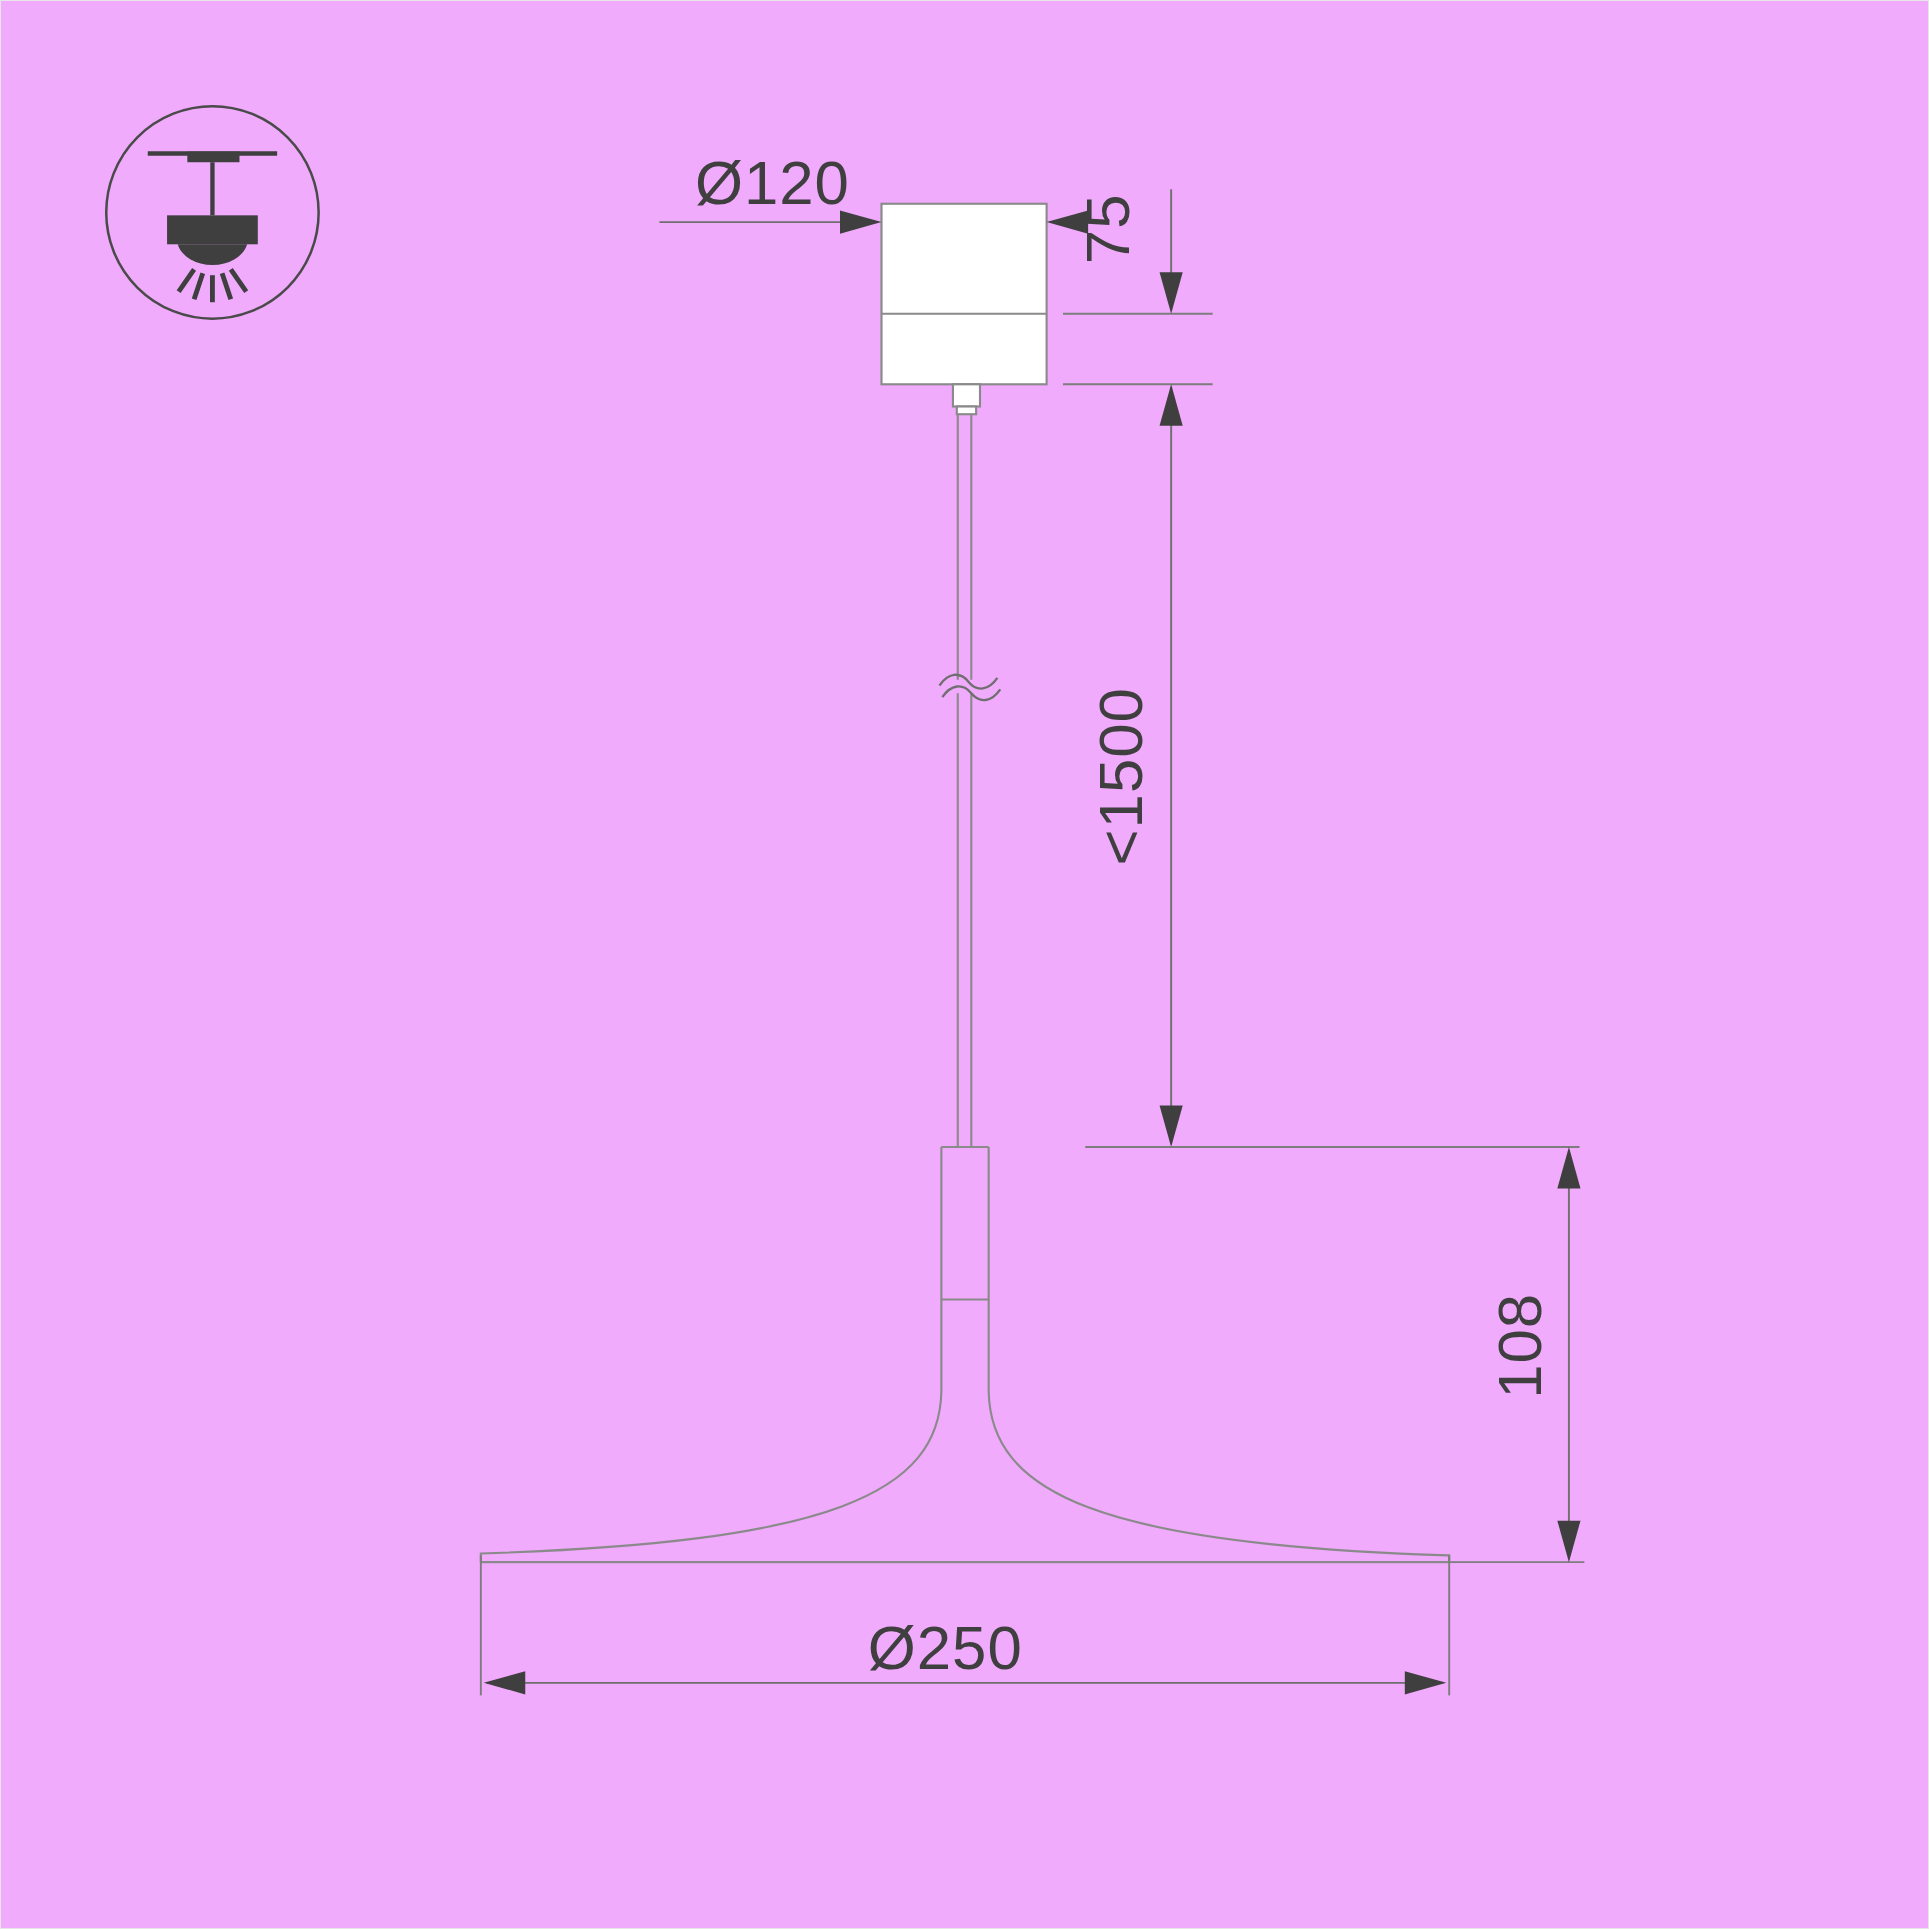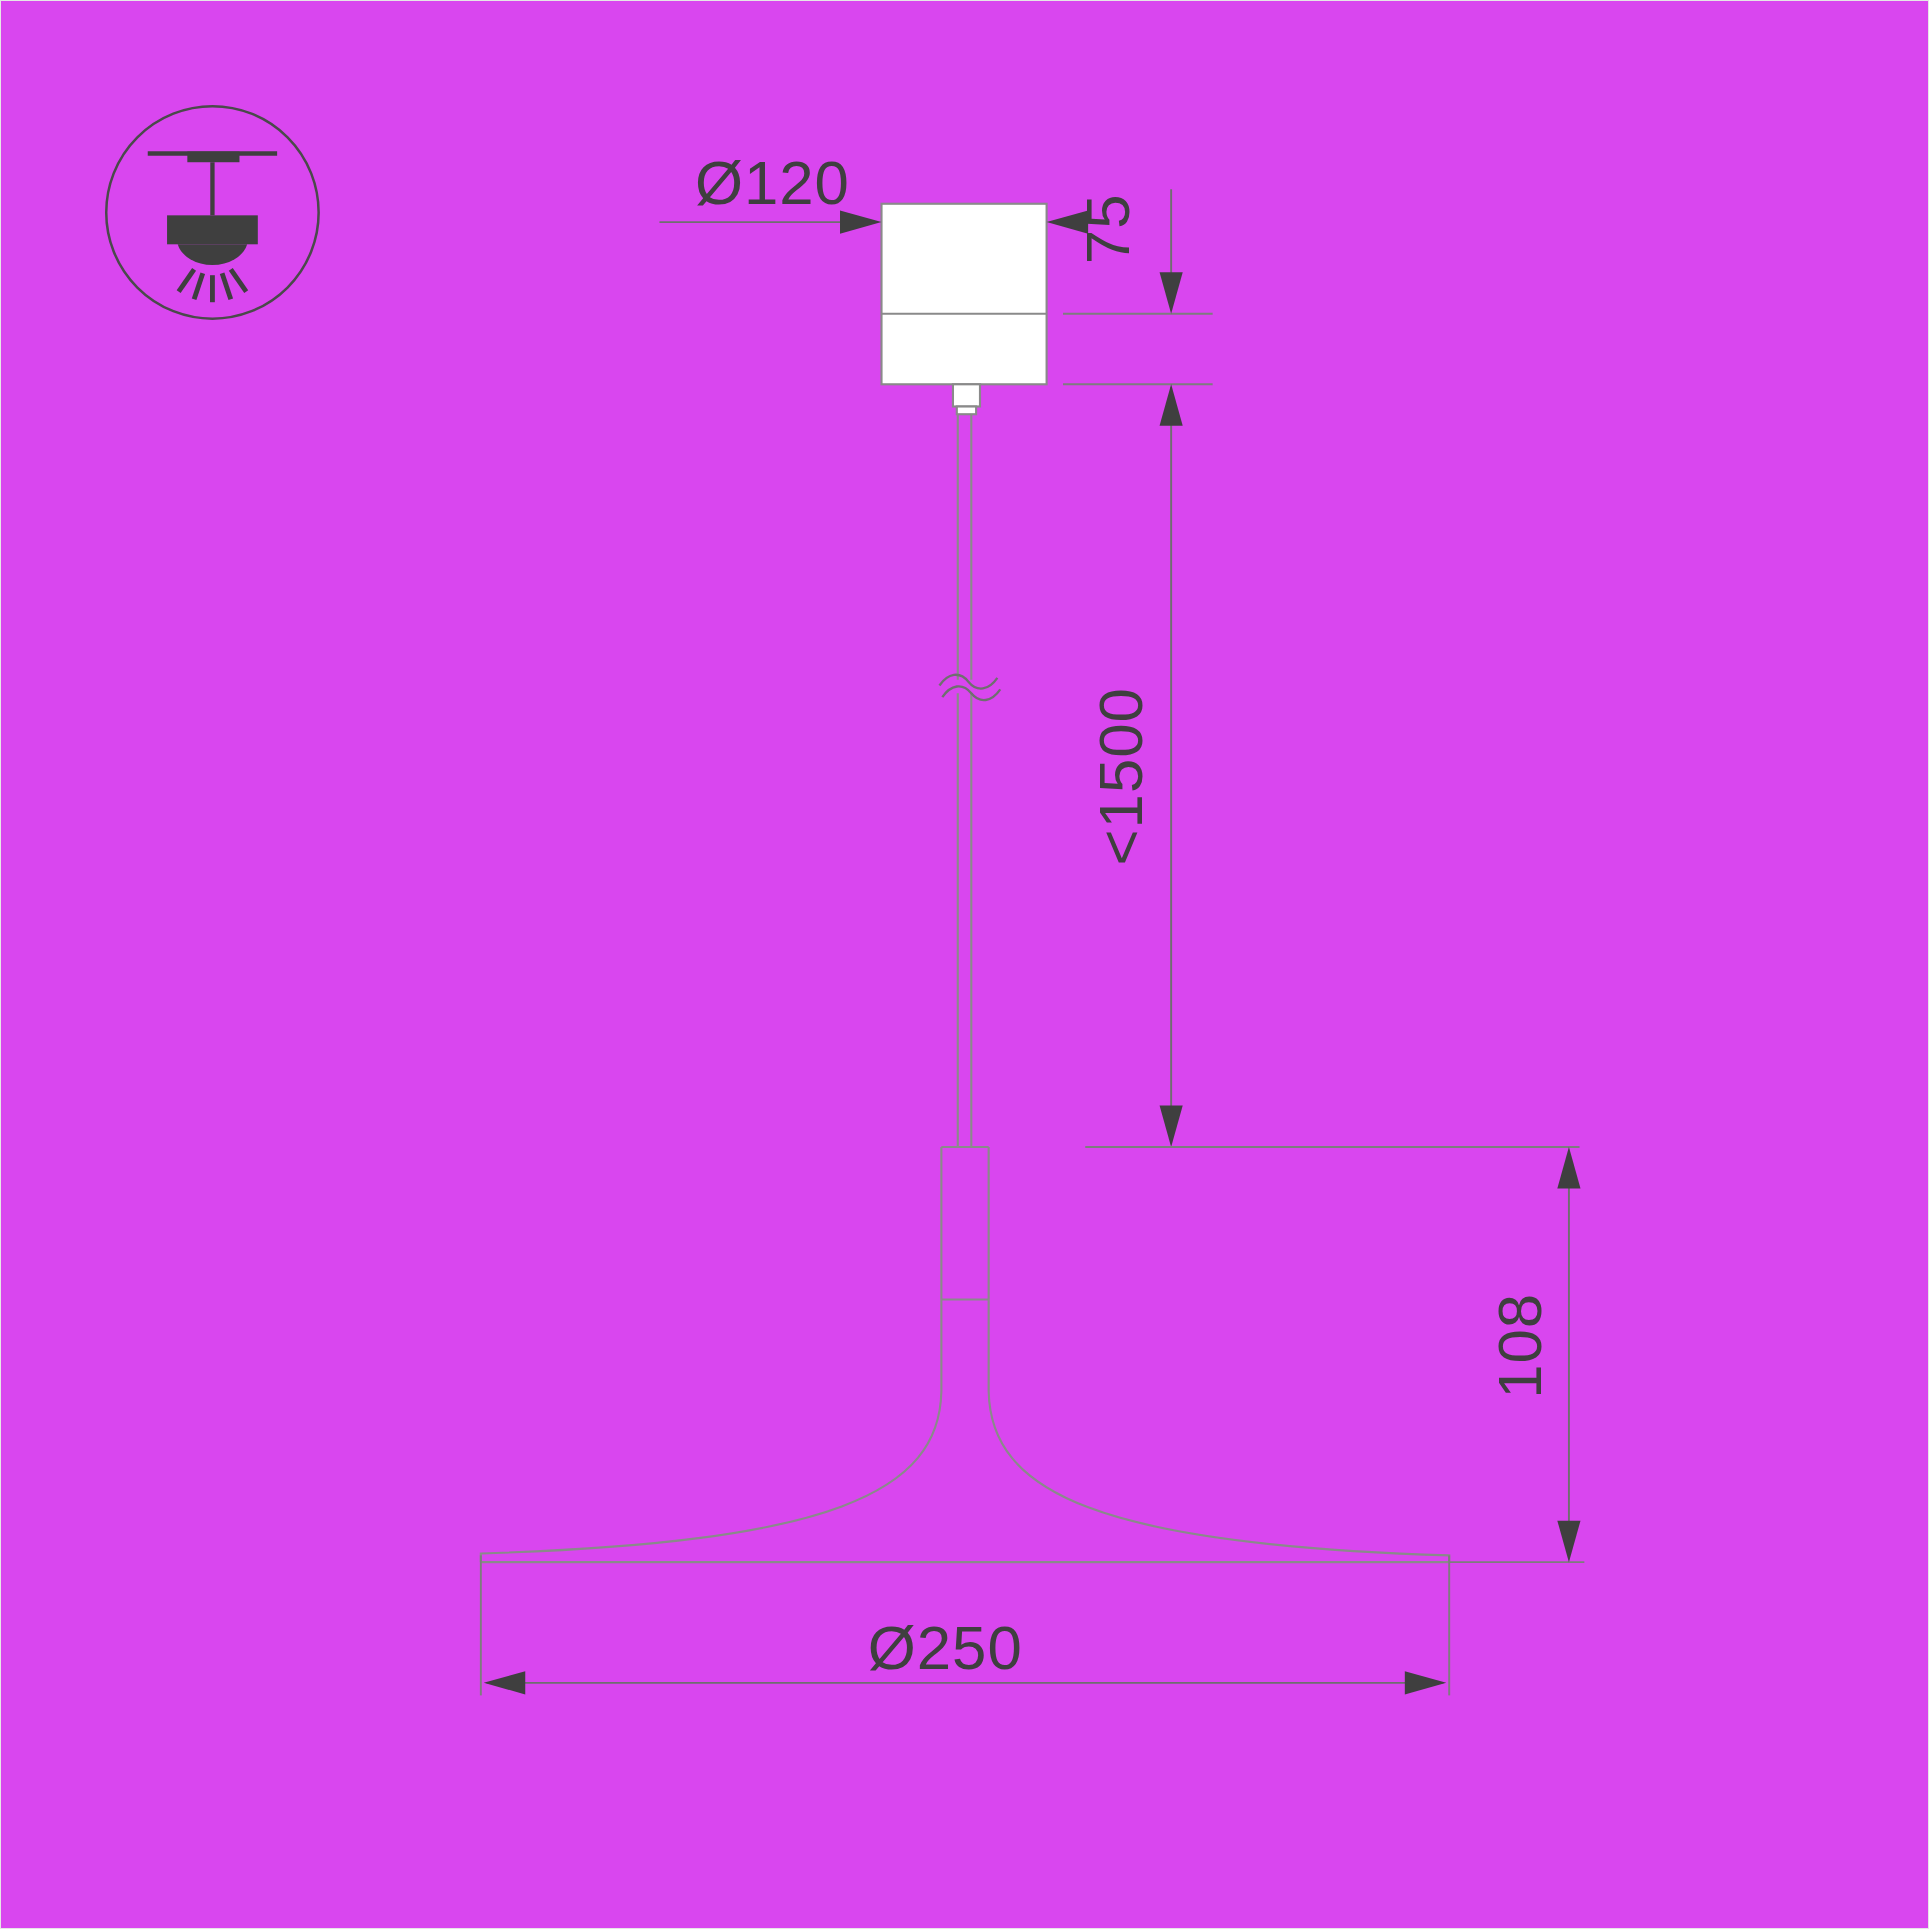--- a/index.html
+++ b/index.html
@@ -1,19 +1,19 @@
 <!DOCTYPE html>
 <html><head>
 <meta charset="utf-8">
 <style>
   html,body{margin:0;padding:0;background:#f4f4f4;}
   .page{
     position:relative;
     width:1929px;height:1929px;
-    background:#d946ef;
+    background:#f0abfc;
     border:1px solid #e6e6e6;
     box-sizing:border-box;
     overflow:hidden;
     font-family:"Liberation Sans","DejaVu Sans",sans-serif;
   }
   svg{display:block;width:1929px;height:1929px;}
   .outline{stroke:#8a8a8a;stroke-width:2.2;fill:none;}
   .outline-fill{stroke:#8a8a8a;stroke-width:2.2;fill:#ffffff;}
   .dim{stroke:#6f6f6f;stroke-width:2;fill:none;}
   .ext{stroke:#7d7d7d;stroke-width:2;fill:none;}

